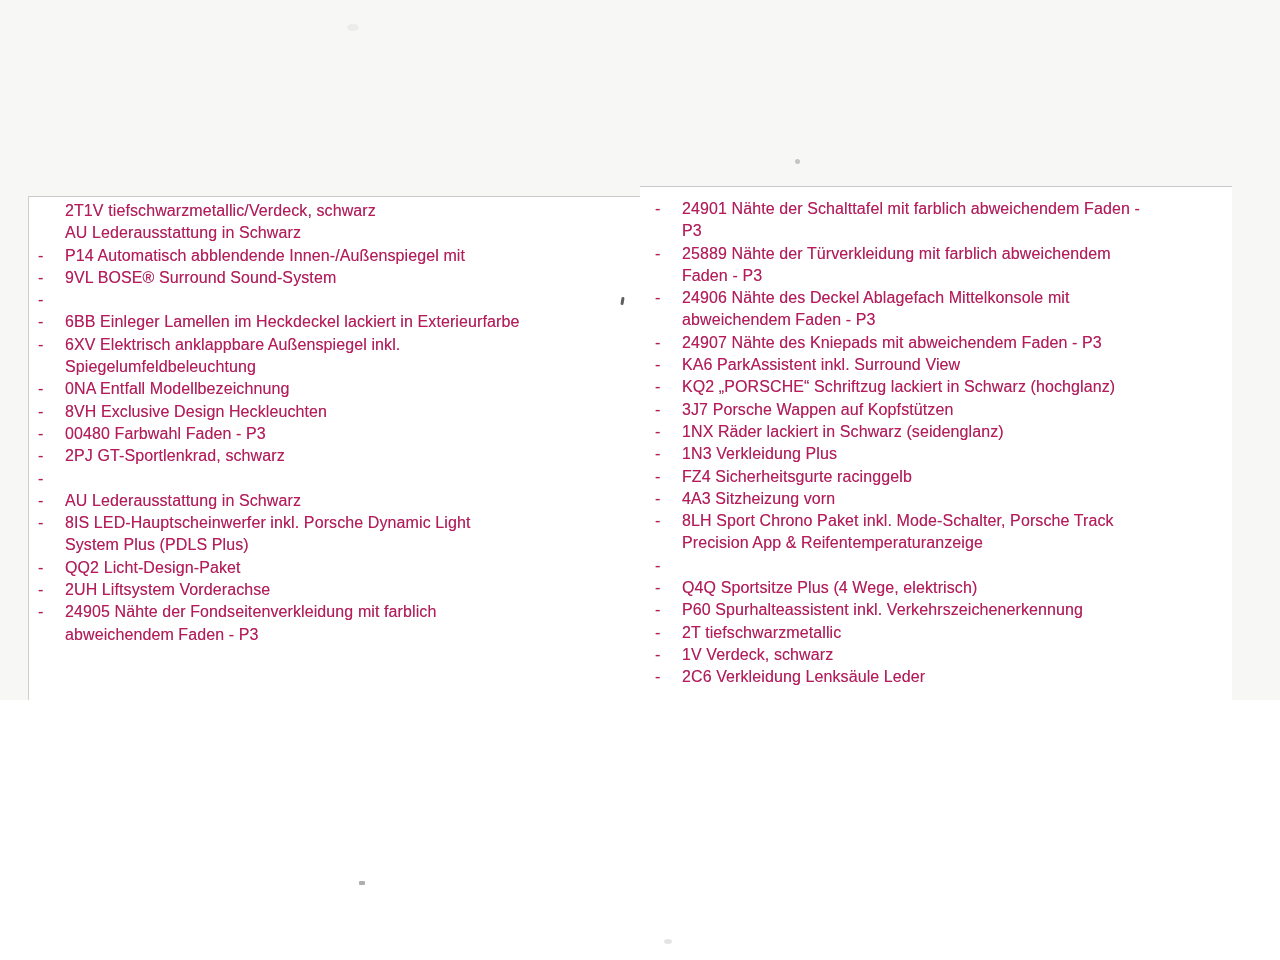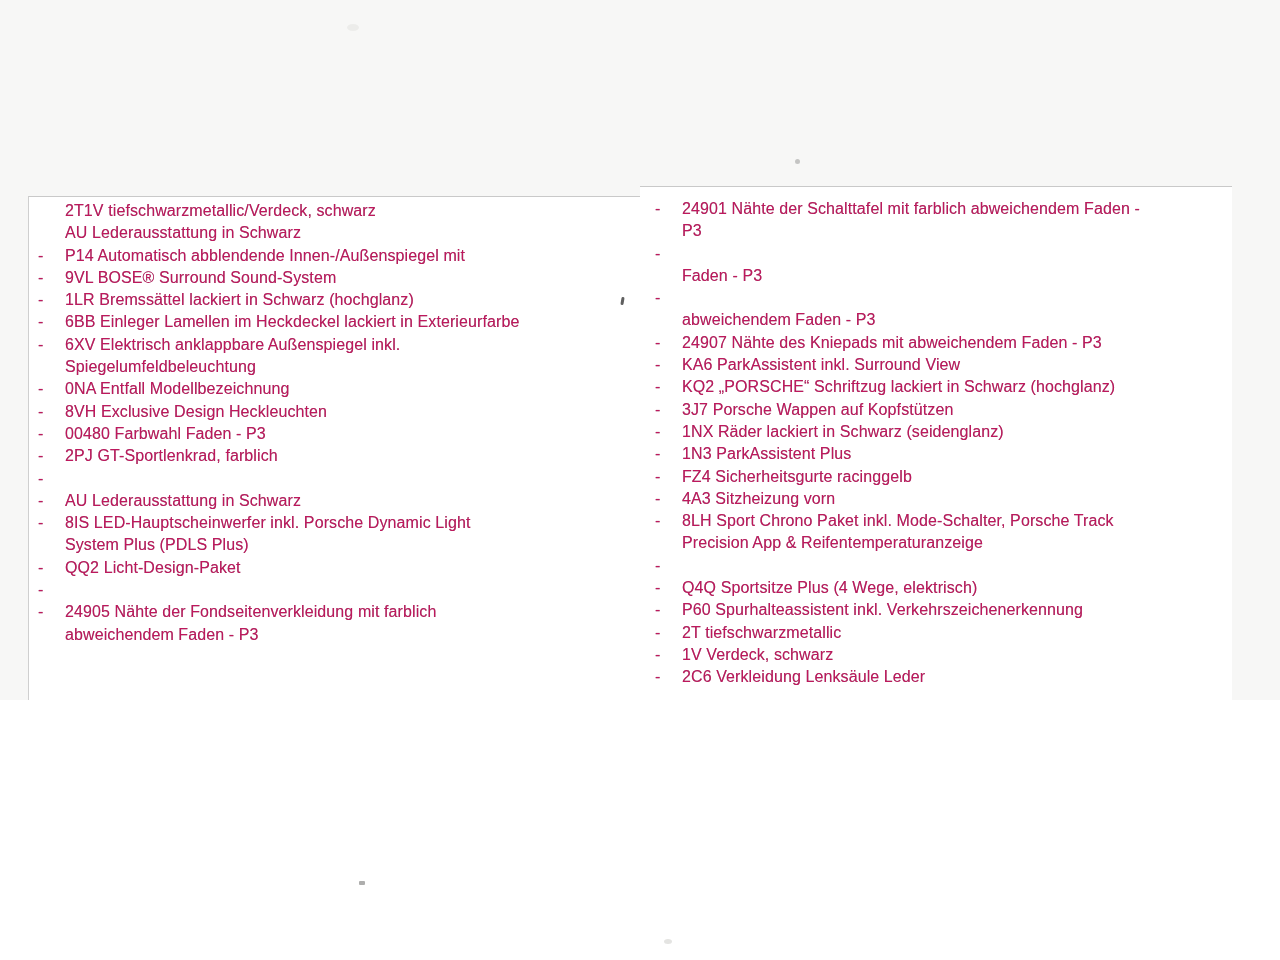--- a/index.html
+++ b/index.html
@@ -74,21 +74,20 @@
       <div class="line">
         <span class="dash">-</span>
         <span class="txt">P14 Automatisch abblendende Innen-/Außenspiegel mit</span>
       </div>
       <div class="line">
         <span class="dash">-</span>
         <span class="txt">9VL BOSE® Surround Sound-System</span>
       </div>
       <div class="line">
         <span class="dash">-</span>
-        <span class="txt">1LR Bremssättel lackiert in Schwarz (hochglanz)</span>
       </div>
       <div class="line">
         <span class="dash">-</span>
         <span class="txt">6BB Einleger Lamellen im Heckdeckel lackiert in Exterieurfarbe</span>
       </div>
       <div class="line">
         <span class="dash">-</span>
         <span class="txt">6XV Elektrisch anklappbare Außenspiegel inkl.</span>
       </div>
       <div class="line">
@@ -102,21 +101,21 @@
       <div class="line">
         <span class="dash">-</span>
         <span class="txt">8VH Exclusive Design Heckleuchten</span>
       </div>
       <div class="line">
         <span class="dash">-</span>
         <span class="txt">00480 Farbwahl Faden - P3</span>
       </div>
       <div class="line">
         <span class="dash">-</span>
-        <span class="txt">2PJ GT-Sportlenkrad, farblich</span>
+        <span class="txt">2PJ GT-Sportlenkrad, schwarz</span>
       </div>
       <div class="line">
         <span class="dash">-</span>
       </div>
       <div class="line">
         <span class="dash">-</span>
         <span class="txt">AU Lederausstattung in Schwarz</span>
       </div>
       <div class="line">
         <span class="dash">-</span>
@@ -125,20 +124,21 @@
       <div class="line">
         <span class="dash"></span>
         <span class="txt">System Plus (PDLS Plus)</span>
       </div>
       <div class="line">
         <span class="dash">-</span>
         <span class="txt">QQ2 Licht-Design-Paket</span>
       </div>
       <div class="line">
         <span class="dash">-</span>
+        <span class="txt">2UH Liftsystem Vorderachse</span>
       </div>
       <div class="line">
         <span class="dash">-</span>
         <span class="txt">24905 Nähte der Fondseitenverkleidung mit farblich</span>
       </div>
       <div class="line">
         <span class="dash"></span>
         <span class="txt">abweichendem Faden - P3</span>
       </div>
     </div>
@@ -146,27 +146,29 @@
       <div class="line">
         <span class="dash">-</span>
         <span class="txt">24901 Nähte der Schalttafel mit farblich abweichendem Faden -</span>
       </div>
       <div class="line">
         <span class="dash"></span>
         <span class="txt">P3</span>
       </div>
       <div class="line">
         <span class="dash">-</span>
+        <span class="txt">25889 Nähte der Türverkleidung mit farblich abweichendem</span>
       </div>
       <div class="line">
         <span class="dash"></span>
         <span class="txt">Faden - P3</span>
       </div>
       <div class="line">
         <span class="dash">-</span>
+        <span class="txt">24906 Nähte des Deckel Ablagefach Mittelkonsole mit</span>
       </div>
       <div class="line">
         <span class="dash"></span>
         <span class="txt">abweichendem Faden - P3</span>
       </div>
       <div class="line">
         <span class="dash">-</span>
         <span class="txt">24907 Nähte des Kniepads mit abweichendem Faden - P3</span>
       </div>
       <div class="line">
@@ -180,21 +182,21 @@
       <div class="line">
         <span class="dash">-</span>
         <span class="txt">3J7 Porsche Wappen auf Kopfstützen</span>
       </div>
       <div class="line">
         <span class="dash">-</span>
         <span class="txt">1NX Räder lackiert in Schwarz (seidenglanz)</span>
       </div>
       <div class="line">
         <span class="dash">-</span>
-        <span class="txt">1N3 ParkAssistent Plus</span>
+        <span class="txt">1N3 Verkleidung Plus</span>
       </div>
       <div class="line">
         <span class="dash">-</span>
         <span class="txt">FZ4 Sicherheitsgurte racinggelb</span>
       </div>
       <div class="line">
         <span class="dash">-</span>
         <span class="txt">4A3 Sitzheizung vorn</span>
       </div>
       <div class="line">

